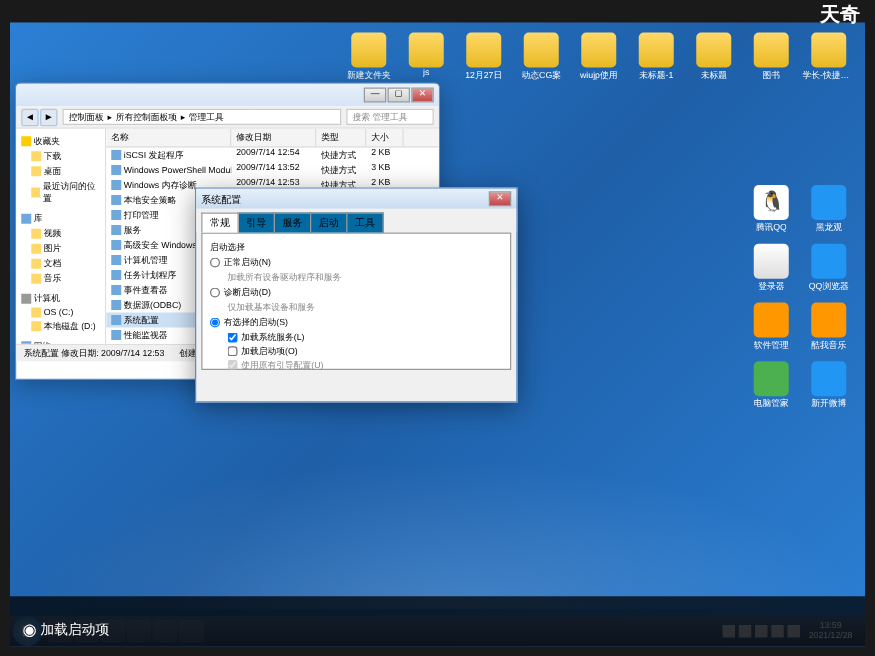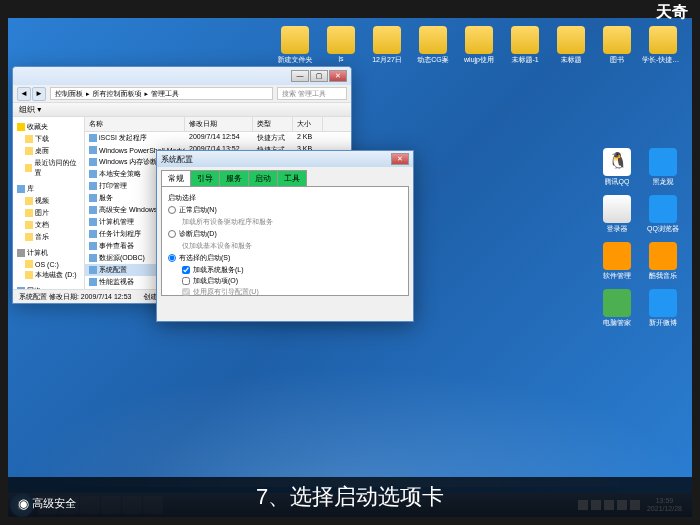--- a/index.html
+++ b/index.html
@@ -58,21 +58,21 @@
 .fl-cell.type{width:40px;}
 .fl-cell.size{width:30px;}
 .fl-ico{width:8px;height:8px;background:#6fa8dc;display:inline-block;flex-shrink:0;}
 .status-bar{height:14px;background:#f0f0f0;border-top:1px solid #ddd;font-size:7px;display:flex;align-items:center;padding:0 6px;gap:12px;}
 
 
 .msconfig{position:absolute;top:132px;left:148px;width:258px;height:172px;background:#f0f0f0;border:1px solid #5a8cc8;box-shadow:0 4px 20px rgba(0,0,0,0.4);font-size:8px;}
 .msc-title{height:16px;background:linear-gradient(#e8f0fa,#c8dcf0);display:flex;align-items:center;padding:0 4px;font-size:8px;}
 .msc-title .win-controls{margin-left:auto;}
 .msc-tabs{display:flex;background:#f0f0f0;padding:3px 4px 0;gap:0;font-size:8px;}
-.msc-tab{padding:2px 6px;background:#22c55e;border:1px solid #999;border-bottom:none;cursor:pointer;margin-right:-1px;}
+.msc-tab{padding:2px 6px;background:#0369a1;border:1px solid #999;border-bottom:none;cursor:pointer;margin-right:-1px;}
 .msc-tab.active{background:#fff;position:relative;z-index:1;}
 .msc-content{margin:0 4px 4px;background:#fff;border:1px solid #999;height:110px;padding:6px;font-size:7px;}
 .msc-radio{display:flex;align-items:center;gap:3px;margin:2px 0;}
 .msc-radio input{width:8px;height:8px;}
 .msc-sub{margin-left:14px;color:#888;}
 .msc-check{display:flex;align-items:center;gap:3px;margin:1px 0 1px 14px;}
 .msc-check input{width:8px;height:8px;}
 .msc-buttons{display:flex;justify-content:flex-end;gap:4px;padding:0 6px 4px;}
 .msc-btn{padding:2px 8px;background:linear-gradient(#f8f8f8,#e0e0e0);border:1px solid #888;font-size:8px;cursor:pointer;}
 
@@ -188,23 +188,20 @@
         <div class="win-btn close">✕</div>
       </div>
     </div>
     <div class="nav-bar">
       <div class="nav-arrows">
         <div class="nav-arrow">◄</div>
         <div class="nav-arrow">►</div>
       </div>
       <div class="breadcrumb" id="breadcrumb"><span>控制面板</span> ▸ <span>所有控制面板项</span> ▸ <span>管理工具</span></div>
       <div class="search-box">搜索 管理工具</div>
-    </div>
-    <div class="menu-bar">
-      <span>组织 ▾</span>
     </div>
     <div class="exp-body">
       <div class="tree" id="tree">
           <div class="tree-item"><span class="tree-icon star"></span>收藏夹</div>
           <div class="tree-item" style="padding-left:10px"><span class="tree-icon"></span>下载</div>
           <div class="tree-item" style="padding-left:10px"><span class="tree-icon"></span>桌面</div>
           <div class="tree-item" style="padding-left:10px"><span class="tree-icon"></span>最近访问的位置</div>
           <div style="height:4px"></div>
           <div class="tree-item"><span class="tree-icon lib"></span>库</div>
           <div class="tree-item" style="padding-left:10px"><span class="tree-icon"></span>视频</div>
@@ -377,15 +374,14 @@
       <div class="tray-icon"></div>
       <div class="clock">
         <div>13:59</div>
           <div>2021/12/28</div>
       </div>
     </div>
   </div>
 </div>
 
 <div class="caption">
-  <div class="caption-logo">高级安全</div>
-  <span>7、选择启动选项卡</span>
+  <div class="caption-logo">加载启动项</div>
 </div>
 
 </body></html>

